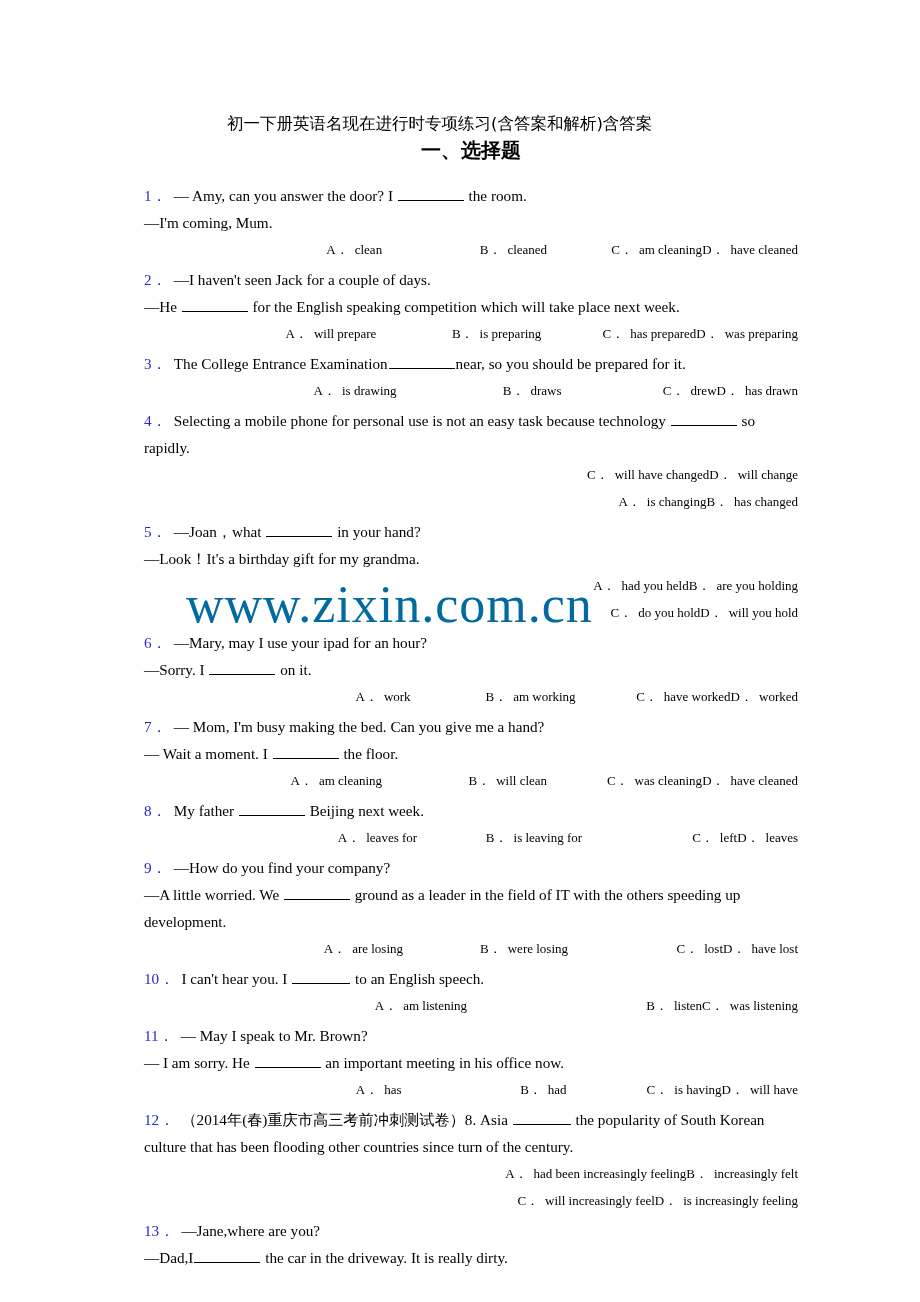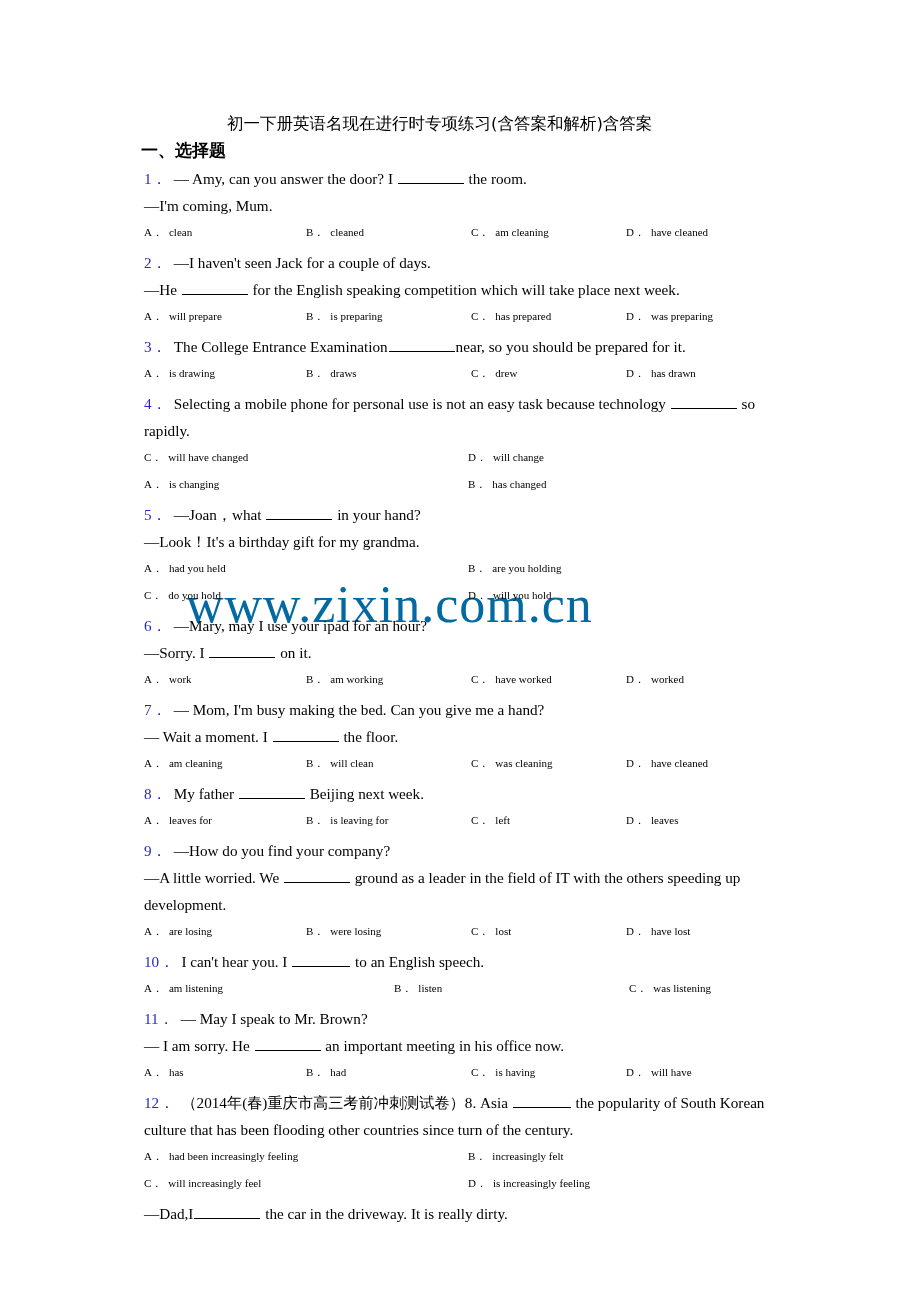--- a/index.html
+++ b/index.html
@@ -51,24 +51,25 @@
     font-size: 16.5px;
     line-height: 24px;
     font-weight: 500;
     text-align: left;
     padding-left: 86px;
     margin: 0 0 2px 0;
     white-space: nowrap;
   }
   .section-heading {
     font-family: "DejaVu Sans", "Liberation Sans", sans-serif;
-    font-size: 17px;
+    font-size: 20px;
     line-height: 24px;
     font-weight: 700;
-    margin: 0 0 3px 0;
+    margin: 0 0 20px 0;
+    text-align: center;
   }
 
   
   .q {
     margin: 3px;
   }
   .q-line {
     font-size: 15.2px;
     line-height: 27px;
     margin: 0;
@@ -84,25 +85,26 @@
     border-bottom: 1px solid #000;
     vertical-align: baseline;
     height: 0.95em;
     margin: 0 1px;
   }
   .blank.w-med   { width: 58px; }
   .blank.w-long  { width: 66px; }
 
   
   .opts {
-    font-size: 11px;
+    font-size: 13px;
     line-height: 27px;
     margin: 0;
     position: relative;
     white-space: nowrap;
+    text-align: right;
   }
   .opts.cols4 .opt { display: inline-block; }
   .opts.cols4 .opt:nth-child(1) { width: 162px; }
   .opts.cols4 .opt:nth-child(2) { width: 165px; }
   .opts.cols4 .opt:nth-child(3) { width: 155px; }
 
   .opts.cols2row .opt { display: inline-block; }
   .opts.cols2row .opt:nth-child(1) { width: 324px; }
 
   .opts.cols3wide .opt { display: inline-block; }
@@ -178,18 +180,19 @@
           <div class="q-line"><span class="q-num">11．</span><span class="q-num-gap"></span><span>— May I speak to Mr. Brown?</span></div>
           <div class="q-line"><span>— I am sorry. He <span class="blank w-long"></span> an important meeting in his office now.</span></div>
           <div class="opts cols4"><span class="opt"><span class="opt-let">A．</span><span class="opt-sep"></span><span>has</span></span><span class="opt"><span class="opt-let">B．</span><span class="opt-sep"></span><span>had</span></span><span class="opt"><span class="opt-let">C．</span><span class="opt-sep"></span><span>is having</span></span><span class="opt"><span class="opt-let">D．</span><span class="opt-sep"></span><span>will have</span></span></div>
         </div>
         <div class="q">
           <div class="q-line"><span class="q-num">12．</span><span class="q-num-gap"></span><span>（2014年(春)重庆市高三考前冲刺测试卷）8. Asia <span class="blank w-med"></span> the popularity of South Korean culture that has been flooding other countries since turn of the century.</span></div>
           <div class="opts cols2row"><span class="opt"><span class="opt-let">A．</span><span class="opt-sep"></span><span>had been increasingly feeling</span></span><span class="opt"><span class="opt-let">B．</span><span class="opt-sep"></span><span>increasingly felt</span></span></div>
           <div class="opts cols2row"><span class="opt"><span class="opt-let">C．</span><span class="opt-sep"></span><span>will increasingly feel</span></span><span class="opt"><span class="opt-let">D．</span><span class="opt-sep"></span><span>is increasingly feeling</span></span></div>
         </div>
         <div class="q">
+          <div class="q-line"><span class="q-num">13．</span><span class="q-num-gap"></span><span>—Jane,where are you?</span></div>
           <div class="q-line"><span>—Dad,I<span class="blank w-long"></span> the car in the driveway. It is really dirty.</span></div>
         </div>
       </div>
 
   </div>
 </div>
 
 </body></html>

